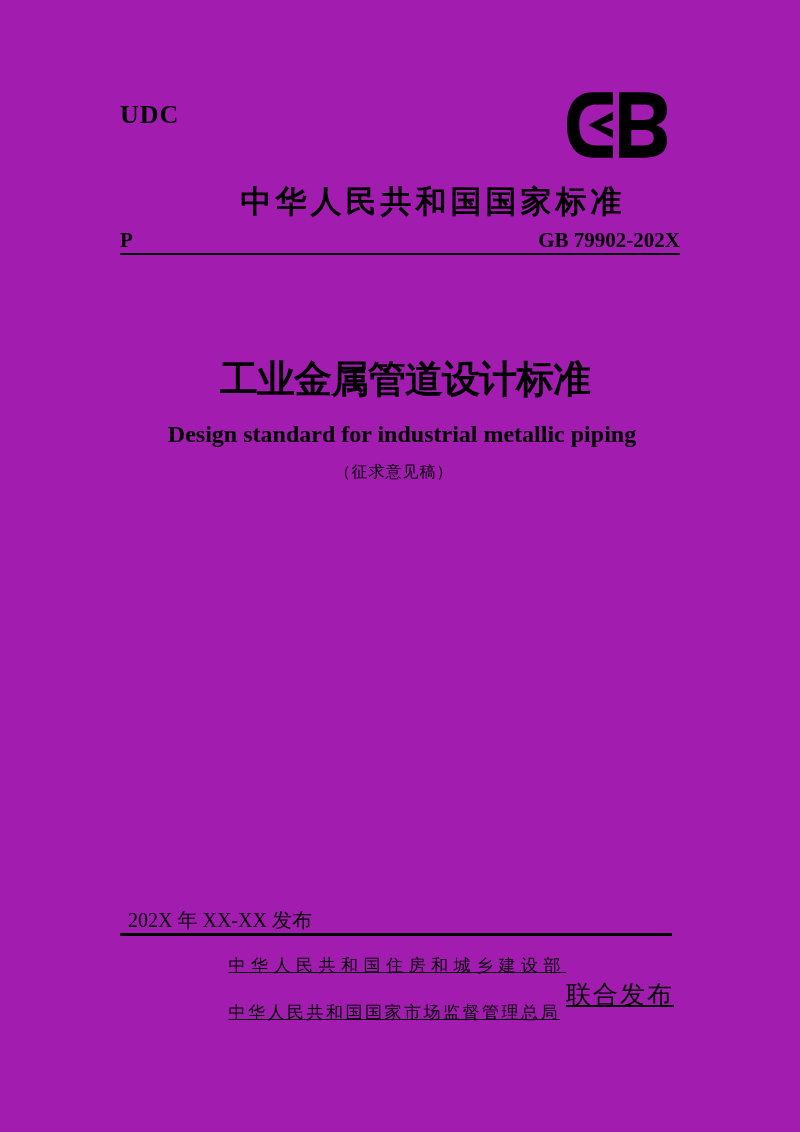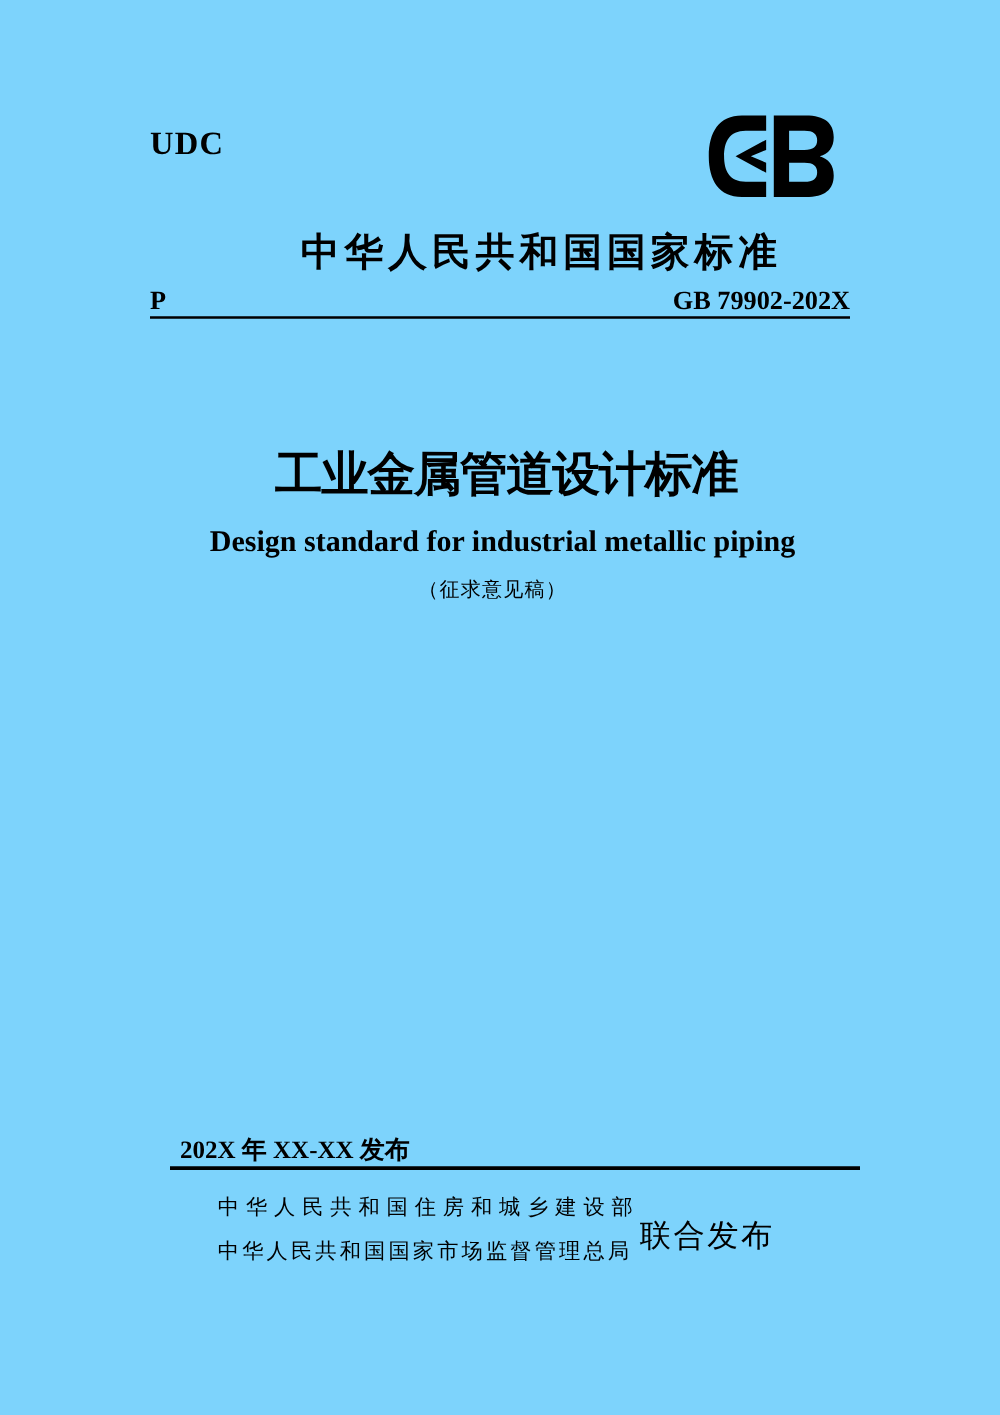--- a/index.html
+++ b/index.html
@@ -4,21 +4,21 @@
   <style>
     html, body {
       margin: 0;
       padding: 0;
       background: #ffffff;
     }
     .page {
       position: relative;
       width: 800px;
       height: 1132px;
-      background: #7dd3fc;
+      background: #a21caf;
       color: #000000;
       overflow: hidden;
       font-family: "Liberation Serif", "DejaVu Serif", serif;
     }
     .udc {
       position: absolute;
       left: 120px;
       top: 100px;
       font-size: 26px;
       font-weight: bold;
@@ -91,57 +91,58 @@
       top: 462px;
       text-align: center;
       transform: translateX(-6px);
       font-size: 16px;
       font-weight: 400;
       letter-spacing: 1px;
       font-family: "Liberation Sans", "DejaVu Sans", sans-serif;
     }
     .dates-line {
       position: absolute;
-      left: 136px;
+      left: 120px;
       width: 552px;
       top: 907px;
       height: 29px;
       border-bottom: 3px solid #000;
       display: flex;
       justify-content: space-between;
       align-items: flex-end;
-      font-weight: bold;
+      font-weight: normal;
       font-size: 20px;
       line-height: 1.25;
       padding: 0 2px 0 8px;
       box-sizing: border-box;
     }
     .footer-row {
       position: absolute;
       left: 120px;
       width: 560px;
       top: 950px;
       display: flex;
-      justify-content: center;
+      justify-content: flex-end;
       align-items: center;
+      text-decoration: underline;
     }
     .issuers {
       font-family: "Liberation Sans", "DejaVu Sans", sans-serif;
       font-size: 17px;
       font-weight: 500;
     }
     .issuer-1 {
       letter-spacing: 5.5px;
       white-space: nowrap;
       margin-top: 4px;
     }
     .issuer-2 {
       letter-spacing: 2.5px;
       white-space: nowrap;
-      margin-top: 12px;
+      margin-top: 24px;
     }
     .joint-release {
       font-family: "Liberation Sans", "DejaVu Sans", sans-serif;
       font-size: 25px;
       font-weight: 500;
       letter-spacing: 2px;
       white-space: nowrap;
       margin-right: 6px;
       margin-top: 14px;
     }

